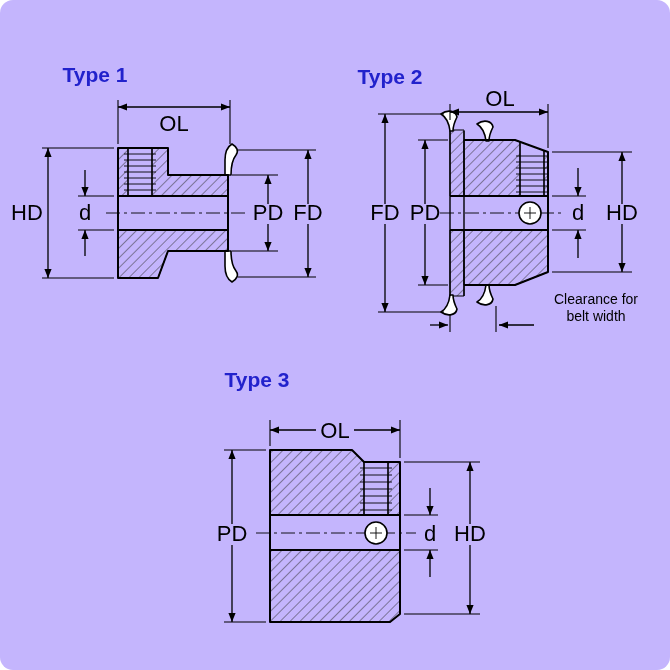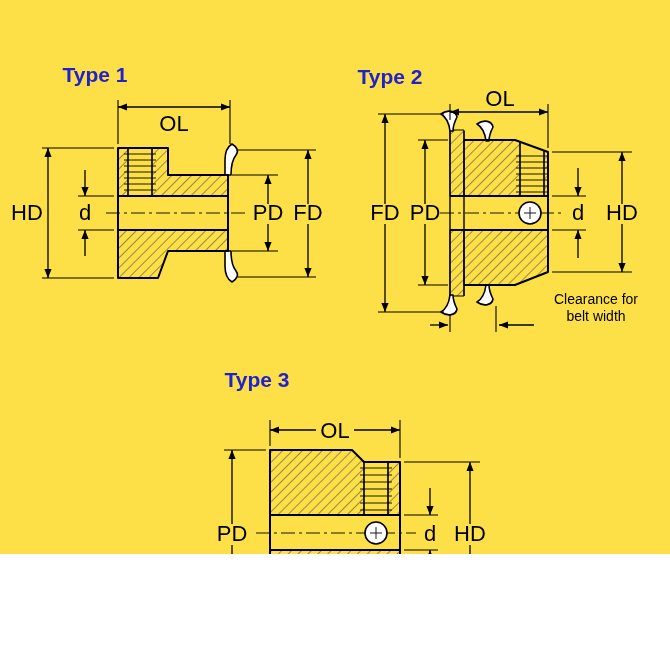--- a/index.html
+++ b/index.html
@@ -1,16 +1,16 @@
 <!DOCTYPE html>
 <html><head>
 <meta charset="utf-8">
 <style>
   html,body{margin:0;padding:0;background:#ffffff;}
-  .stage{position:relative;width:670px;height:554px;background:#fde047;overflow:hidden;}
+  .stage{position:relative;width:670px;height:670px;background:#c4b5fd;overflow:hidden;border-radius:13px;}
   svg{display:block;}
   .outline{fill:none;stroke:#000;stroke-width:2;stroke-linejoin:round;}
   .joint{fill:none;stroke:#000;stroke-width:1.4;}
   .hatch{fill:url(#hatch);stroke:#000;stroke-width:1;}
   .ear{fill:#fff;stroke:#000;stroke-width:1.6;stroke-linejoin:round;}
   .bore{stroke:#000;stroke-width:1.8;fill:none;}
   .screw{stroke:#000;stroke-width:1.3;fill:none;}
   .tick{stroke:#000;stroke-width:0.9;}
   .centerline{stroke:#000;stroke-width:0.9;stroke-dasharray:14 4 3 4;fill:none;}
   .ext{stroke:#000;stroke-width:1.1;fill:none;}

